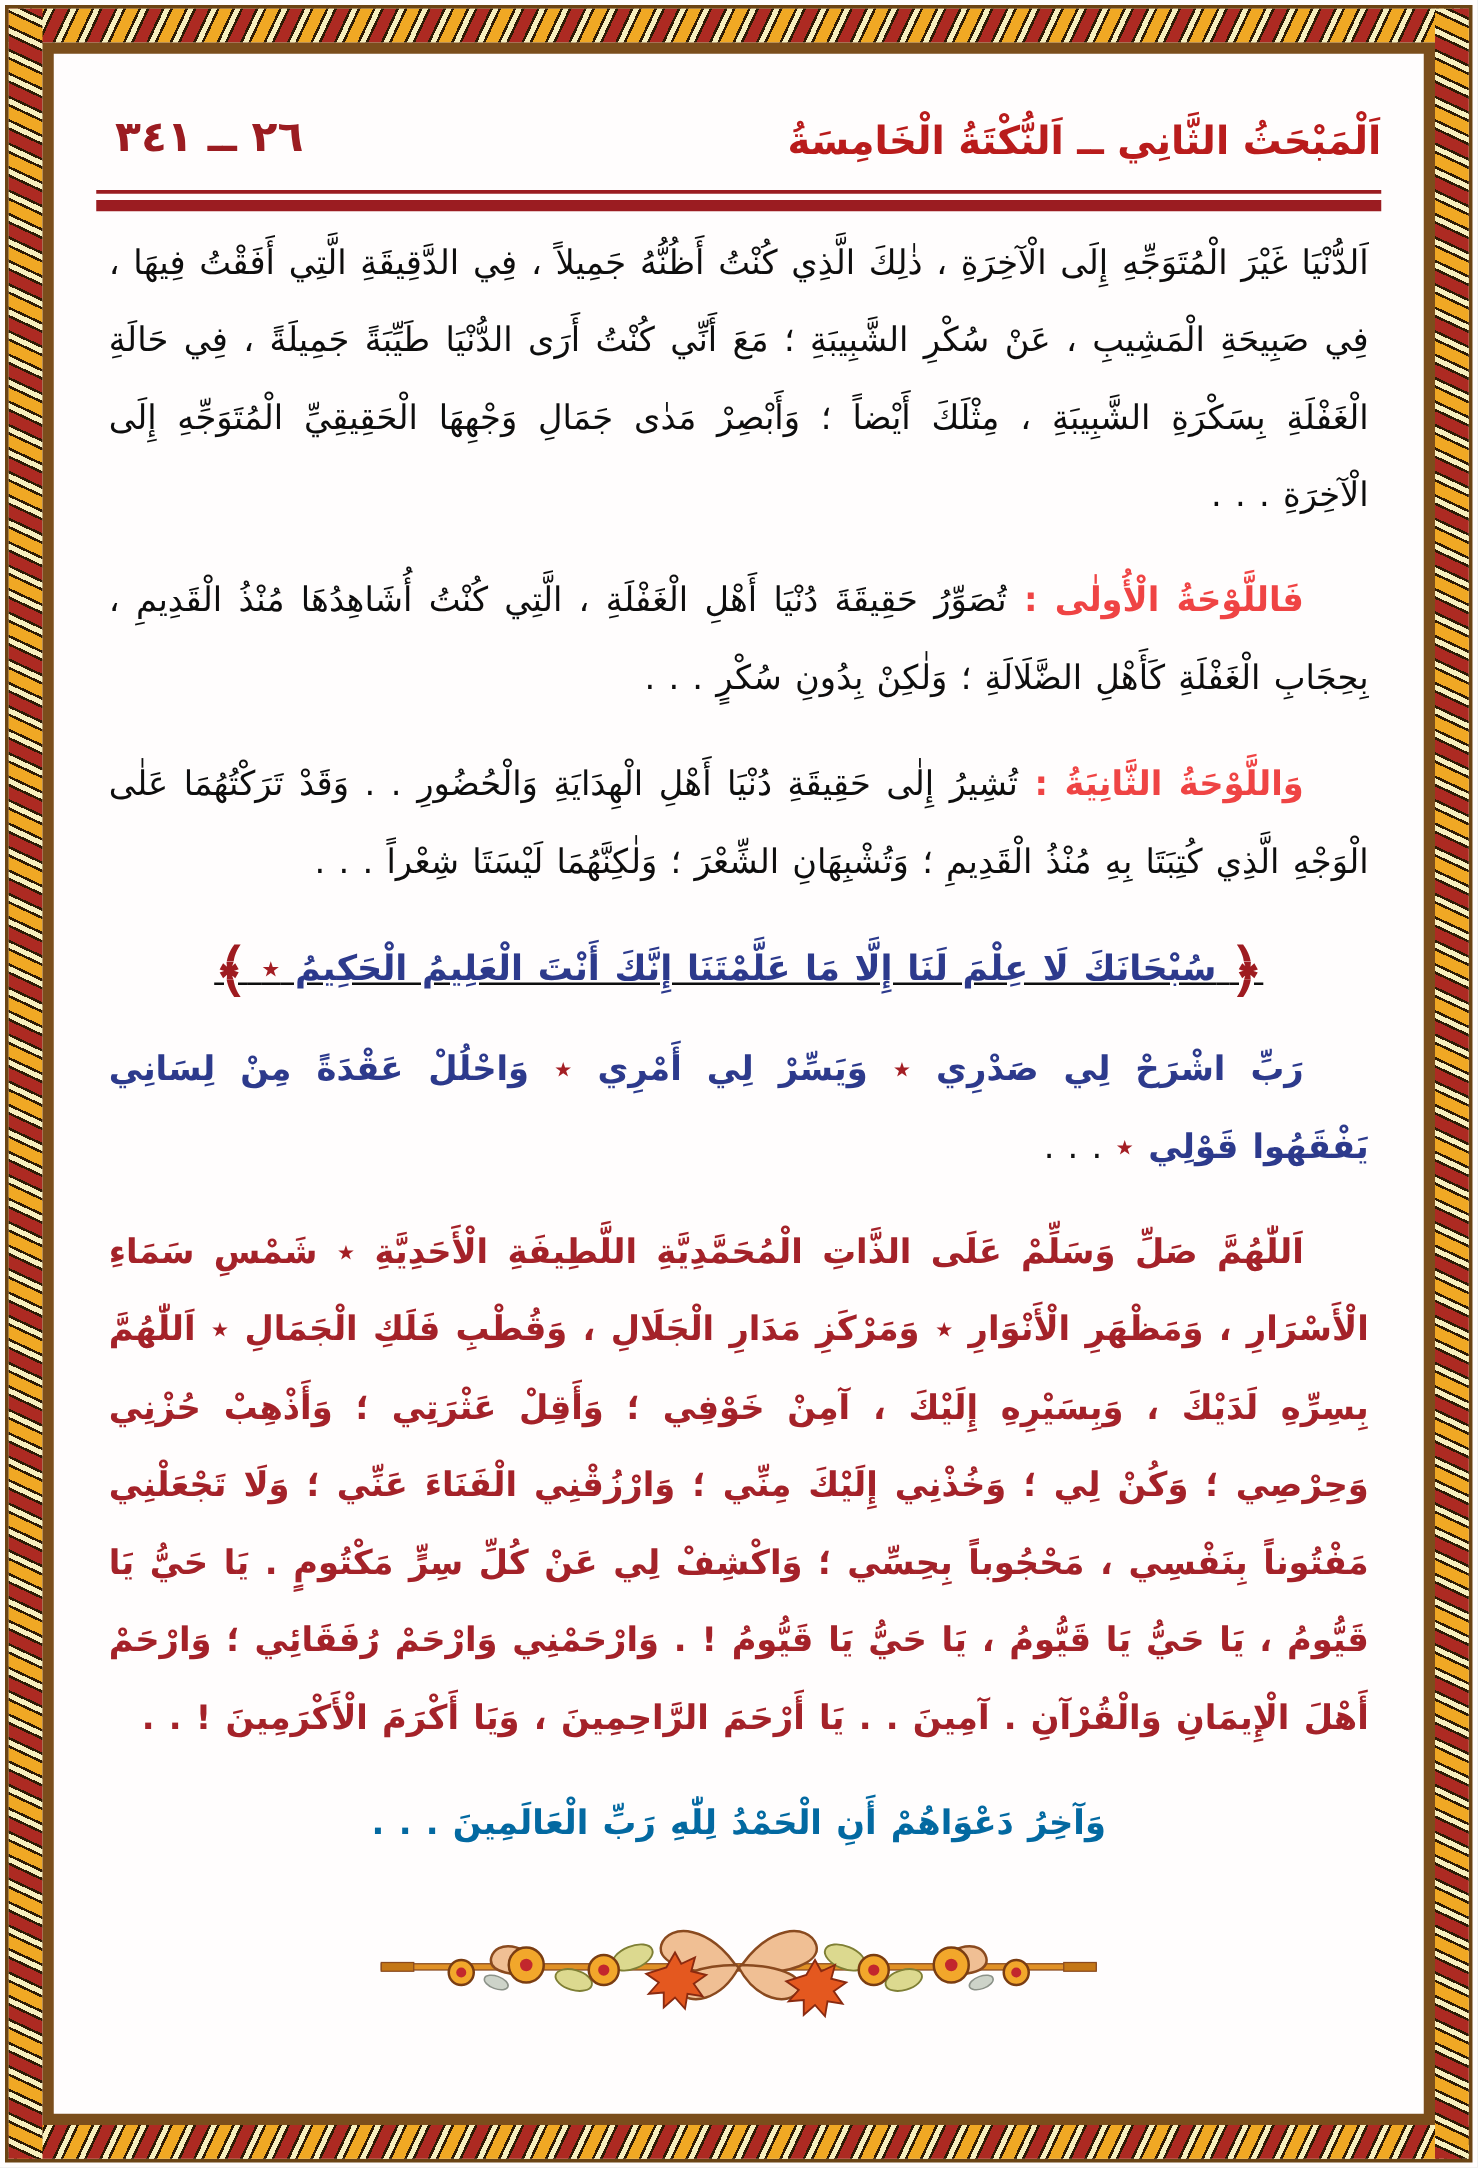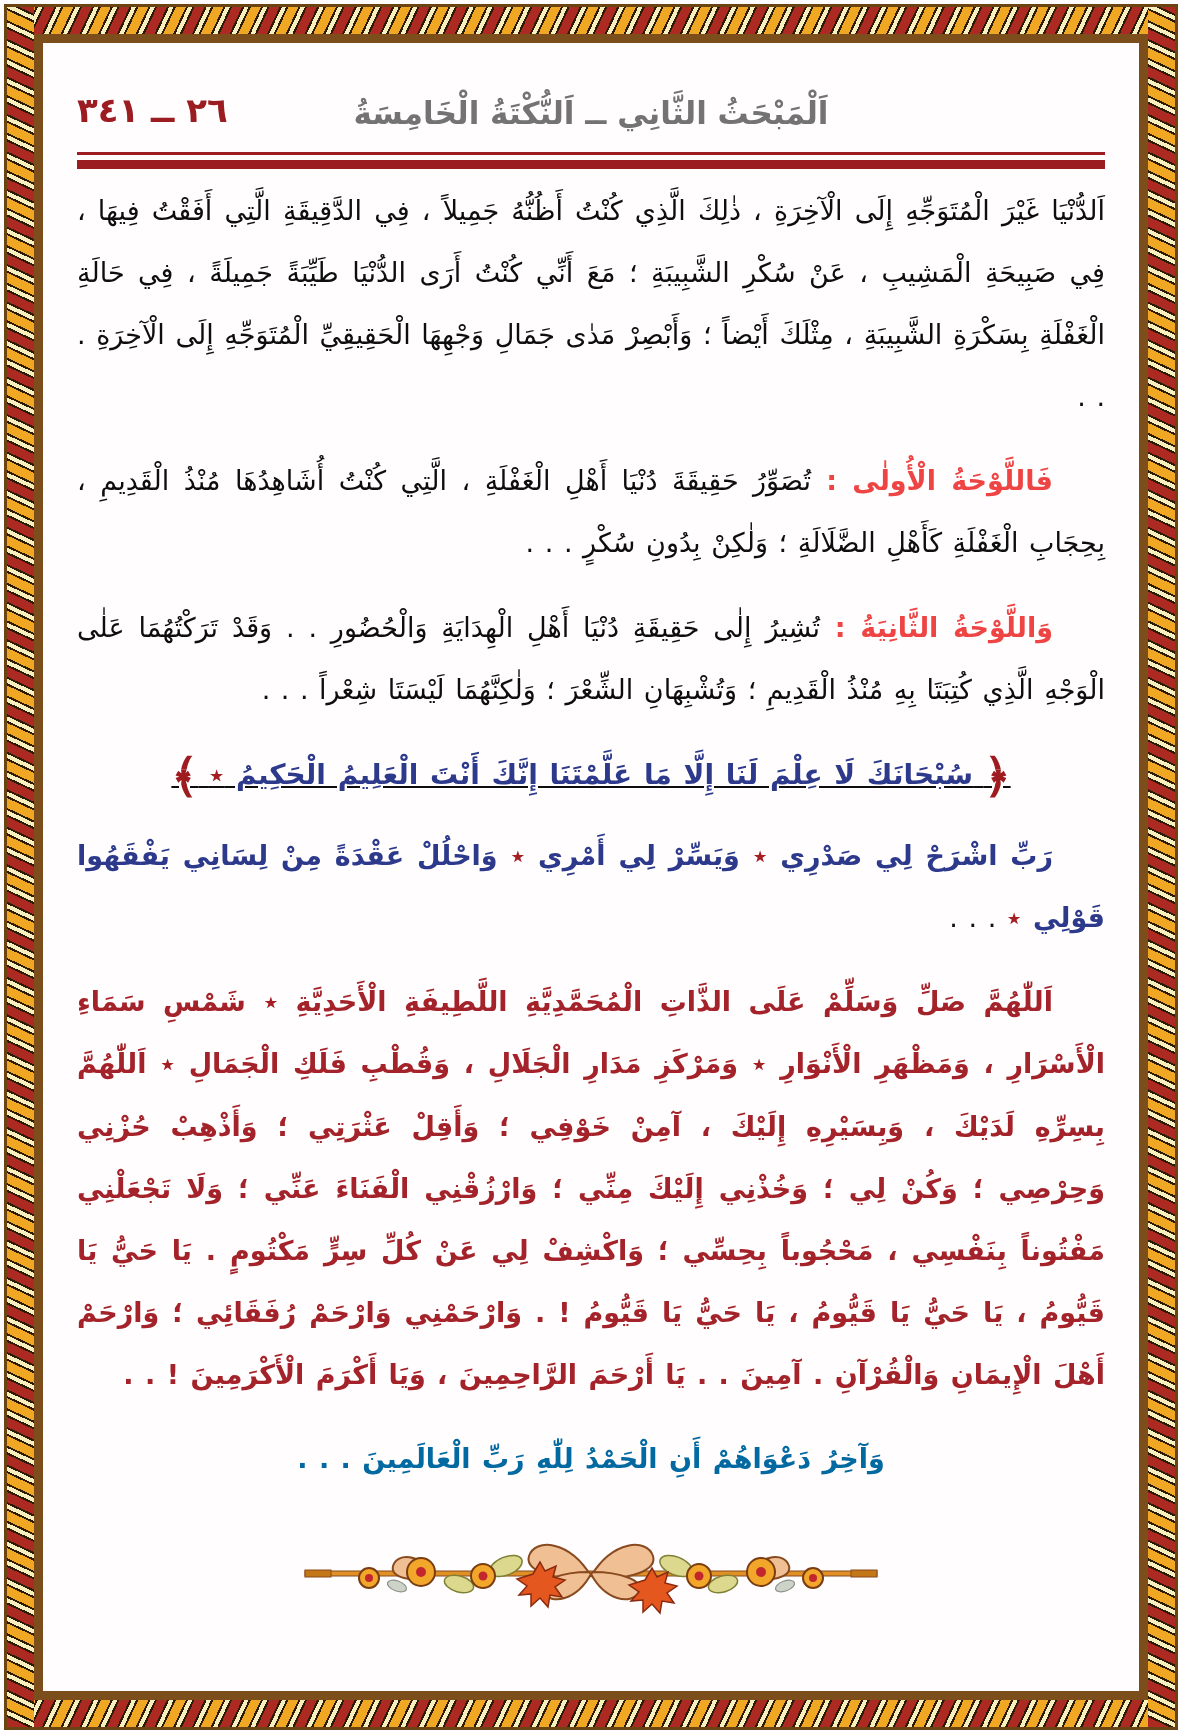--- a/index.html
+++ b/index.html
@@ -21,40 +21,40 @@
     top:7px; bottom:7px; width:27px;
     background:repeating-linear-gradient(25deg,
       #ad2a22 0 9px, #2e1b05 9px 11px, #f7efbe 11px 15px, #2e1b05 15px 17px,
       #f0a824 17px 26px, #2e1b05 26px 28px, #f7efbe 28px 32px, #2e1b05 32px 34px);
   }
   .chain-top{top:7px;} .chain-bottom{bottom:7px;}
   .chain-left{left:7px;} .chain-right{right:7px;}
   .frame-innerline{position:absolute; inset:34px; border:9px solid #7b4e1c; pointer-events:none;}
 
   
-  .header{position:absolute; top:82px; left:77px; right:77px; height:62px; direction:rtl;}
+  .header{position:absolute; top:82px; left:92px; right:77px; height:62px; direction:rtl;}
   .page-number{
     position:absolute; left:0; top:8px;
     font-size:34px; font-weight:bold; color:#9b1c21; direction:rtl; white-space:nowrap;
   }
   .title{
-    text-align:center; font-size:31px; font-weight:bold; color:#737373; line-height:62px;
+    text-align:right; font-size:31px; font-weight:bold; color:#b91c1c; line-height:62px;
   }
   .rule{
     position:absolute; top:152px; left:77px; right:77px; height:5px;
     border-top:3px solid #9b1c21; border-bottom:9px solid #9b1c21;
   }
 
   
   .content{
     position:absolute; top:180px; left:77px; right:77px; bottom:46px;
     direction:rtl; text-align:justify; color:#0e0e0e;
     font-size:27px; line-height:2.3; word-spacing:2px;
   }
-  .content p{margin:0 0 22px;}
+  .content p{margin:0 10px 22px;}
   .indent{text-indent:52px;}
   .lead{color:#ef4444; font-weight:bold;}
   .verse-line{text-align:center; margin:4px 0 18px; white-space:nowrap;text-decoration:underline;}
   .verse-text{color:#2d3a8c; font-weight:bold; font-size:28px;}
   .verse-bracket{color:#9e1b20; font-size:46px; font-weight:bold; vertical-align:-8px; line-height:1;}
   .dua{color:#2d3a8c; font-weight:bold;}
   .dua-tail{color:#111; font-weight:normal;}
   .salawat{color:#a42229; font-weight:bold;}
   .closing{color:#0369a1; font-weight:bold; text-align:center; margin-top:6px;}
   .rosette{color:#a41e24; font-weight:bold;}

